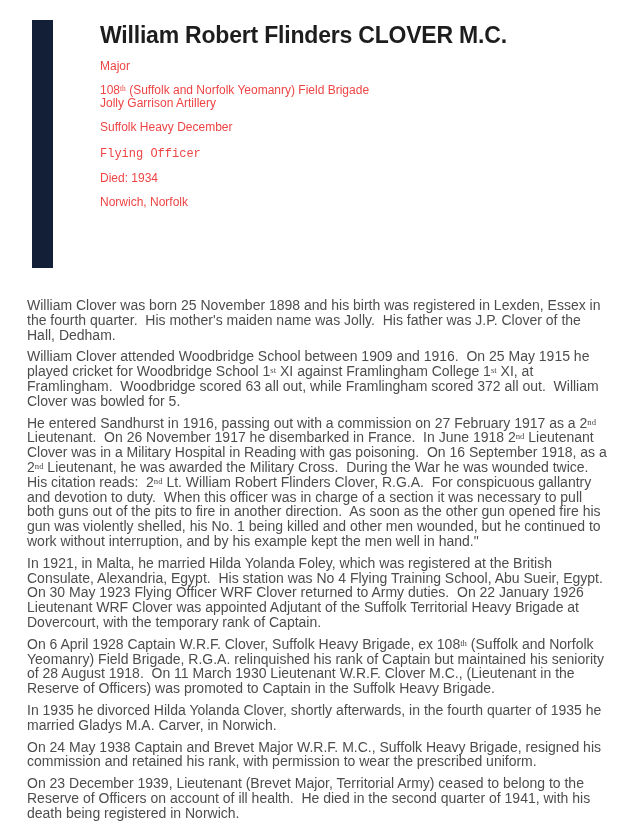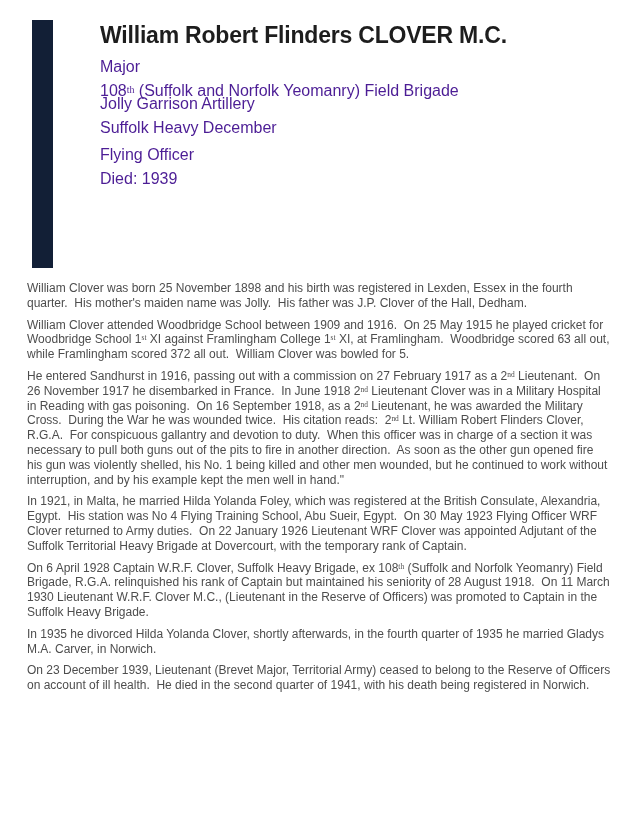--- a/index.html
+++ b/index.html
@@ -27,33 +27,33 @@
   .page-title {
     font-size: 23px;
     font-weight: 700;
     color: #1d1d1d;
     letter-spacing: -0.2px;
     line-height: 30px;
     margin-bottom: 10px;
     white-space: nowrap;
   }
   .info-block {
-    font-size: 16px;
+    font-size: 12px;
     line-height: 13px;
-    color: #4c1d95;
+    color: #ef4444;
     margin-bottom: 11px;
   }
-  .info-block.gap-before { margin-top: 14px; }
+  .info-block.gap-before { margin-top: 14px; font-family: Liberation Mono, monospace; }
   .info-line { white-space: pre-wrap; }
   .biography {
     position: absolute;
     left: 27px;
-    top: 281px;
+    top: 298px;
     width: 585px;
-    font-size: 12px;
+    font-size: 14px;
     line-height: 14.8px;
     color: #4d4d4d;
   }
   .para {
     margin: 0 0 7px 0;
     white-space: pre-wrap;
   }
   sup {
     font-size: 0.62em;
     line-height: 0;
@@ -76,26 +76,30 @@
         <div class="info-line">108<sup>th</sup> (Suffolk and Norfolk Yeomanry) Field Brigade</div>
         <div class="info-line">Jolly Garrison Artillery</div>
       </div>
       <div class="info-block">
         <div class="info-line">Suffolk Heavy December</div>
       </div>
       <div class="info-block gap-before">
         <div class="info-line">Flying Officer</div>
       </div>
       <div class="info-block">
-        <div class="info-line">Died: 1939</div>
+        <div class="info-line">Died: 1934</div>
+      </div>
+      <div class="info-block">
+        <div class="info-line">Norwich, Norfolk</div>
       </div>
     </div>
 </div>
 
 <div class="biography" style="color: rgb(77, 77, 77);">
     <p class="para">William Clover was born 25 November 1898 and his birth was registered in Lexden, Essex in the fourth quarter.  His mother's maiden name was Jolly.  His father was J.P. Clover of the Hall, Dedham.</p>
     <p class="para">William Clover attended Woodbridge School between 1909 and 1916.  On 25 May 1915 he played cricket for Woodbridge School 1<sup>st</sup> XI against Framlingham College 1<sup>st</sup> XI, at Framlingham.  Woodbridge scored 63 all out, while Framlingham scored 372 all out.  William Clover was bowled for 5.</p>
     <p class="para">He entered Sandhurst in 1916, passing out with a commission on 27 February 1917 as a 2<sup>nd</sup> Lieutenant.  On 26 November 1917 he disembarked in France.  In June 1918 2<sup>nd</sup> Lieutenant Clover was in a Military Hospital in Reading with gas poisoning.  On 16 September 1918, as a 2<sup>nd</sup> Lieutenant, he was awarded the Military Cross.  During the War he was wounded twice.  His citation reads:  2<sup>nd</sup> Lt. William Robert Flinders Clover, R.G.A.  For conspicuous gallantry and devotion to duty.  When this officer was in charge of a section it was necessary to pull both guns out of the pits to fire in another direction.  As soon as the other gun opened fire his gun was violently shelled, his No. 1 being killed and other men wounded, but he continued to work without interruption, and by his example kept the men well in hand."</p>
     <p class="para">In 1921, in Malta, he married Hilda Yolanda Foley, which was registered at the British Consulate, Alexandria, Egypt.  His station was No 4 Flying Training School, Abu Sueir, Egypt.  On 30 May 1923 Flying Officer WRF Clover returned to Army duties.  On 22 January 1926 Lieutenant WRF Clover was appointed Adjutant of the Suffolk Territorial Heavy Brigade at Dovercourt, with the temporary rank of Captain.</p>
     <p class="para">On 6 April 1928 Captain W.R.F. Clover, Suffolk Heavy Brigade, ex 108<sup>th</sup> (Suffolk and Norfolk Yeomanry) Field Brigade, R.G.A. relinquished his rank of Captain but maintained his seniority of 28 August 1918.  On 11 March 1930 Lieutenant W.R.F. Clover M.C., (Lieutenant in the Reserve of Officers) was promoted to Captain in the Suffolk Heavy Brigade.</p>
     <p class="para">In 1935 he divorced Hilda Yolanda Clover, shortly afterwards, in the fourth quarter of 1935 he married Gladys M.A. Carver, in Norwich.</p>
+    <p class="para">On 24 May 1938 Captain and Brevet Major W.R.F. M.C., Suffolk Heavy Brigade, resigned his commission and retained his rank, with permission to wear the prescribed uniform.</p>
     <p class="para">On 23 December 1939, Lieutenant (Brevet Major, Territorial Army) ceased to belong to the Reserve of Officers on account of ill health.  He died in the second quarter of 1941, with his death being registered in Norwich.</p>
   </div>
 
 </body></html>

